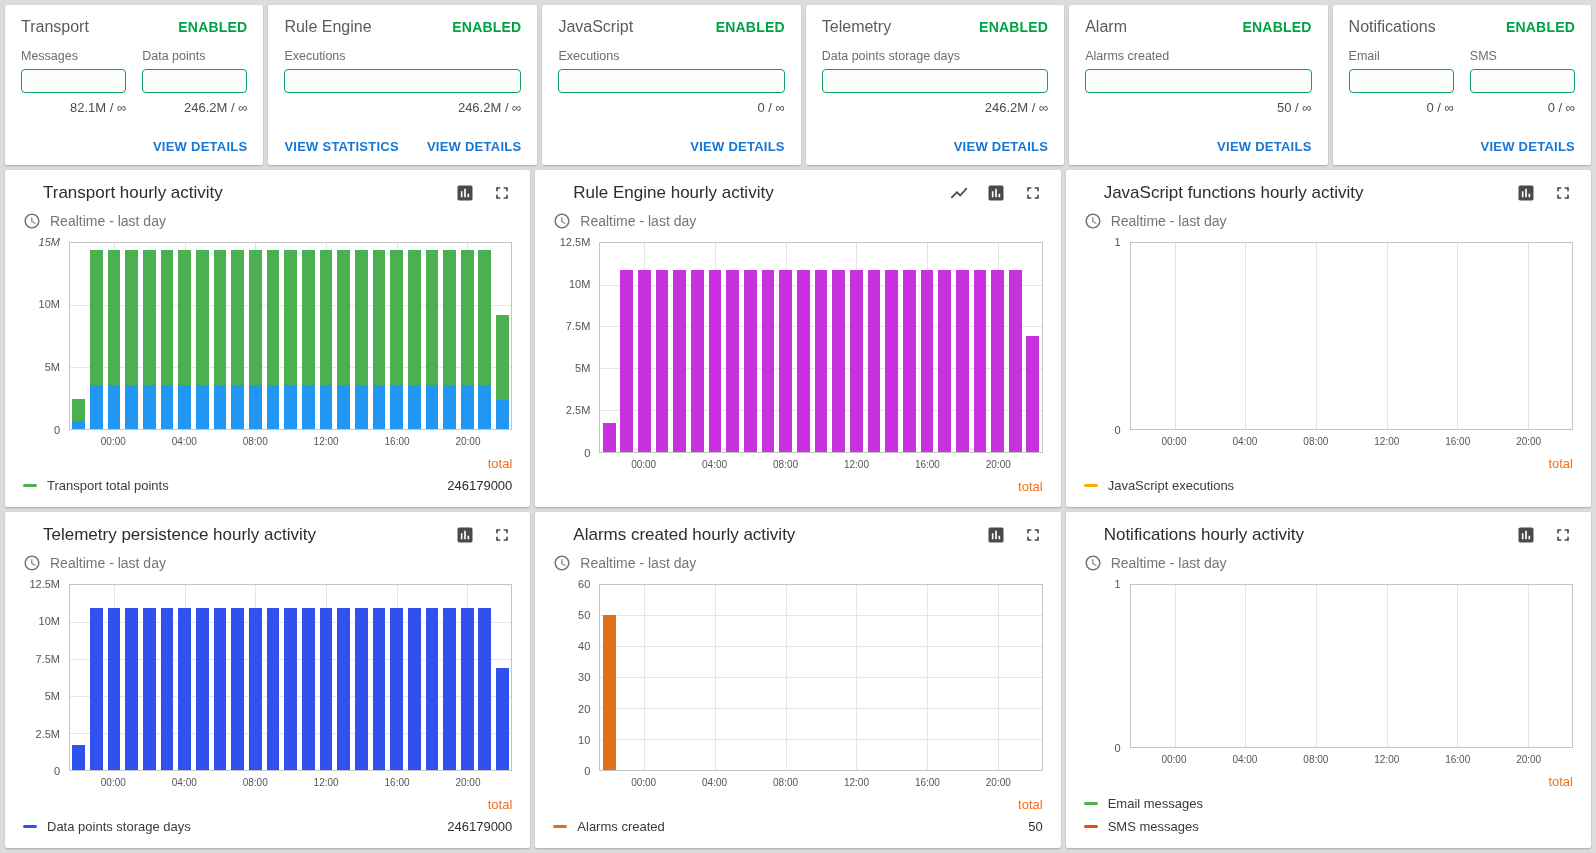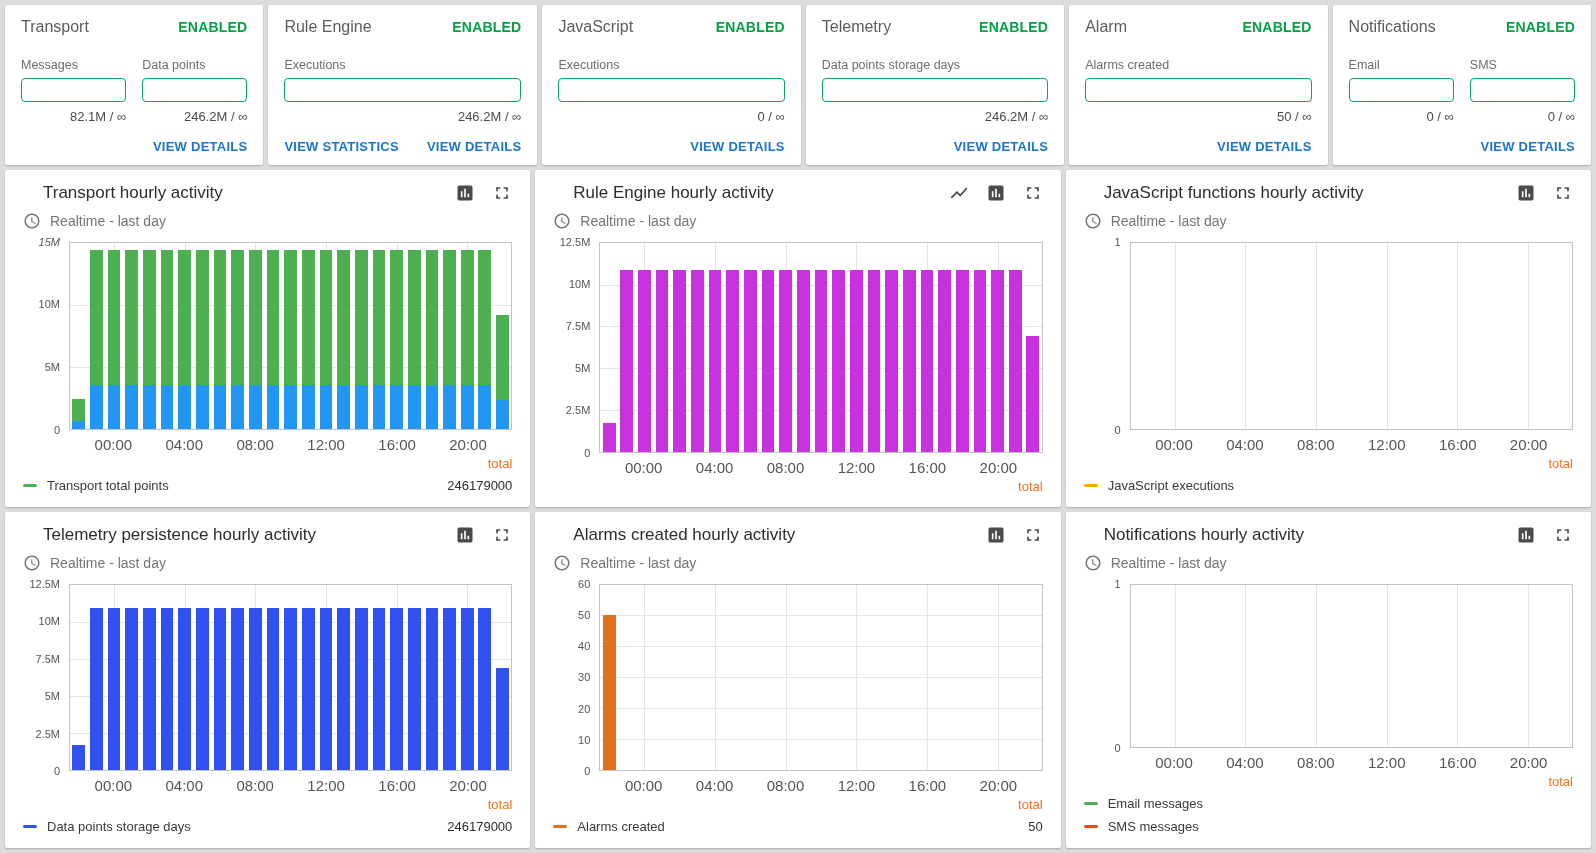--- a/index.html
+++ b/index.html
@@ -12,21 +12,21 @@
   .page { width: 1596px; height: 853px; padding: 5px; display: flex; flex-direction: column; gap: 5px; }
   .top-row { display: grid; grid-template-columns: repeat(6, 1fr); gap: 5px; height: 160px; }
   .charts-grid { display: grid; grid-template-columns: repeat(3, 1fr); grid-template-rows: 1fr 1fr; gap: 5px; flex: 1; min-height: 0; }
   .card { background: #ffffff; border-radius: 2px; box-shadow: 0 1px 2px rgba(0,0,0,0.22); }
 
   
   .top-card { padding: 13px 16px 11px; display: flex; flex-direction: column; }
   .card-head { display: flex; justify-content: space-between; align-items: center; }
   .card-title { font-size: 16px; color: #5c5c5c; }
   .card-status { font-size: 14px; font-weight: 700; color: #00a344; letter-spacing: .2px; }
-  .fields { display: flex; gap: 16px; margin-top: 22px; }
+  .fields { display: flex; gap: 16px; margin-top: 13px; }
   .field { flex: 1; min-width: 0; }
   .field-label { font-size: 12.5px; color: #6d6d6d; margin-bottom: 6px; white-space: nowrap; overflow: hidden; }
   .progress { height: 24px; border: 1px solid #0ba360; border-radius: 4px; background: #fdfffd; }
   .field-value { font-size: 13px; color: #4c4c4c; text-align: right; margin-top: 7px; }
   .card-links { margin-top: auto; display: flex; justify-content: flex-end; gap: 28px; }
   .card-links a { font-size: 13px; font-weight: 700; color: #1976d2; letter-spacing: .25px; text-decoration: none; cursor: pointer; white-space: nowrap; }
 
   
   .chart-card { padding: 13px 18px 10px; display: flex; flex-direction: column; min-height: 0; }
   .chart-head { display: flex; justify-content: space-between; align-items: center; margin-left: 20px; }
@@ -37,21 +37,21 @@
   .chart-subtitle { display: flex; align-items: center; gap: 9px; margin-top: 9px; color: #757575; font-size: 14px; }
   .clock { width: 18px; height: 18px; display: inline-block; }
   .clock svg { width: 18px; height: 18px; display: block; }
 
   .chart-body { display: flex; flex: 1; margin-top: 12px; min-height: 0; }
   .y-axis { position: relative; width: 46px; margin-bottom: 20px; flex: none; }
   .y-label { position: absolute; right: 9px; transform: translateY(-50%); font-size: 11px; color: #555; white-space: nowrap; }
   .plot-col { flex: 1; display: flex; flex-direction: column; min-width: 0; }
   .plot { flex: 1; position: relative; border: 1px solid #c4c4c4; background: #fff; overflow: hidden; }
   .x-axis { height: 20px; position: relative; flex: none; }
-  .x-label { position: absolute; top: 6px; transform: translateX(-50%); font-size: 15px; color: #555; white-space: nowrap; }
+  .x-label { position: absolute; top: 6px; transform: translateX(-50%); font-size: 10px; color: #555; white-space: nowrap; }
   .hgrid { position: absolute; left: 0; right: 0; border-top: 1px solid #e5e5e5; }
   .vgrid { position: absolute; top: 0; bottom: 0; border-left: 1px solid #e5e5e5; }
   .bar { position: absolute; }
 
   .legend { margin-top: 4px; flex: none; }
   .legend-total { text-align: right; font-size: 13px; color: #f3701d; padding: 2px 0 3px; }
   .legend-row { display: flex; align-items: center; gap: 10px; padding: 4px 0; font-size: 13px; color: #3a3a3a; cursor: pointer; }
   .legend-dash { width: 14px; height: 3px; border-radius: 2px; flex: none; }
   .legend-name { flex: 1; }
   .legend-value { color: #2d2d2d; }

